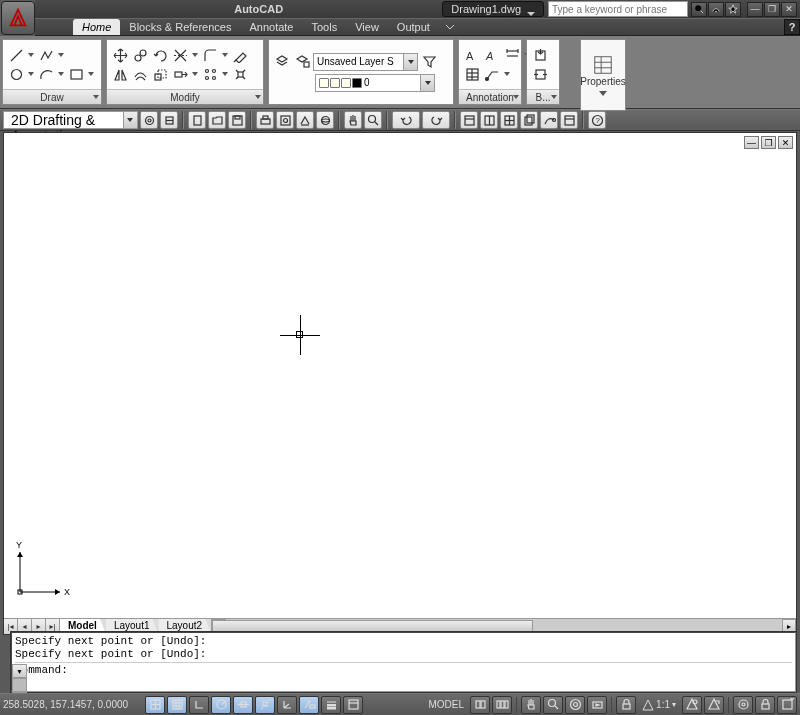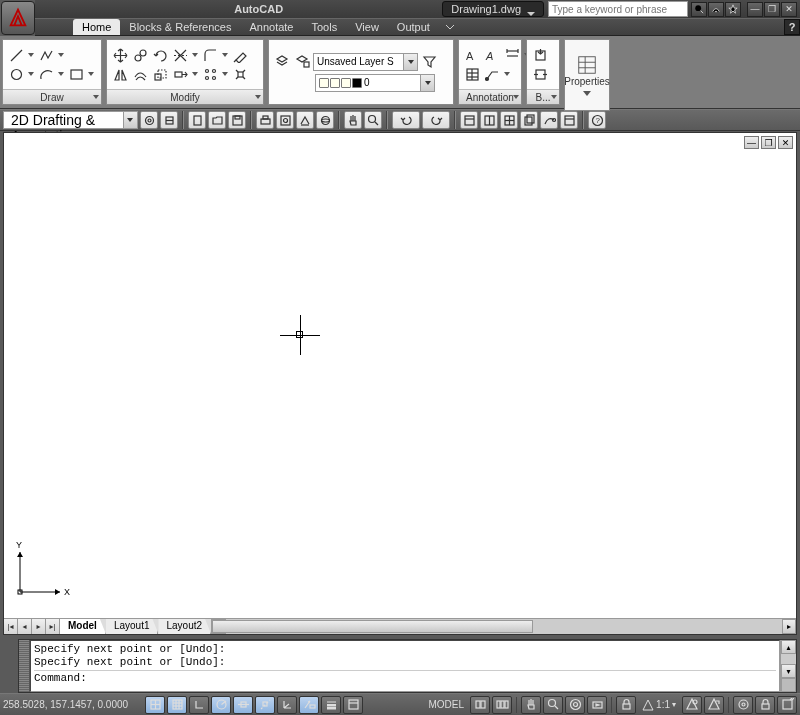--- a/index.html
+++ b/index.html
@@ -82,21 +82,21 @@
     align-items:stretch;
     padding-left:38px;
     color:#ddd;
   }
   .menubar .tab {
     padding:2px 9px 0 9px;
     cursor:default;
     font-size:11px;
   }
   .menubar .tab.active {
-    background:#eaeaea;color:#000;border-top-left-radius:3px;border-top-right-radius:3px;
+    background:#eaeaea;color:#000;border-top-left-radius:3px;border-top-right-radius:3px;font-style:italic;
   }
   .menubar .end-arrow { margin-left:4px; width:14px; display:flex;align-items:center;justify-content:center;}
   .menubar .help {
     margin-left:auto;
     width:16px;background:#2a2a2a;color:#ddd;
     display:flex;align-items:center;justify-content:center;
     border:1px solid #111;
     font-weight:bold;
   }
 
@@ -170,21 +170,21 @@
   .mini-layer-icons span{
     width:10px;height:10px;border:1px solid #777;border-radius:1px;
     display:inline-block; background:#ffe;
   }
   .mini-layer-icons span.sw {background:#000;}
 
   .big-btn {
     width:46px;height:100%;
     background:#f7f7f7;
     border:1px solid #888;
-    margin:3px 2px;
+    margin:3px 18px;
     display:flex;flex-direction:column;align-items:center;justify-content:center;
     font-size:10px;color:#333;
   }
   .big-btn .bicon { width:22px;height:22px; }
   .big-btn .drop { margin-top:4px;width:0;height:0;border-left:4px solid transparent;border-right:4px solid transparent;border-top:5px solid #555;}
 
   
   .toolbar2 {
     height:22px;
     background:linear-gradient(#6b6b6b,#595959);
@@ -245,22 +245,22 @@
     clip-path: polygon(0 0, calc(100% - 6px) 0, 100% 100%, 0 100%);
   }
   .ltab.active { background:#fff; font-weight:bold;}
   .hscroll { flex:1;background:#ccc;position:relative;border-left:1px solid #999;}
   .hscroll .thumb{position:absolute;left:0;top:1px;bottom:1px;width:55%;background:linear-gradient(#eee,#c8c8c8);border:1px solid #999;}
   .hscroll .ab { position:absolute;top:0;bottom:0;width:14px;background:linear-gradient(#eee,#ccc);border:1px solid #999;display:flex;align-items:center;justify-content:center;font-size:8px;}
   .hscroll .ab.l{left:0;} .hscroll .ab.r{right:0;}
 
   
   .cmd-wrap {
-    position:absolute; left:18px;right:3px;bottom:22px;height:54px;
-    display:flex;background:#7a7a7a;border:1px solid #333;
+    position:absolute; left:10px;right:3px;bottom:22px;height:62px;
+    display:flex;background:#7a7a7a;border:1px solid #333;flex-direction:column;
   }
   .cmd-grip{width:11px;background:repeating-linear-gradient(#888,#888 1px,#666 1px,#666 2px);border-right:1px solid #555;}
   .cmd-text {
     flex:1;background:#fff;border:1px inset #999;
     font-family:"Courier New",monospace;font-size:11px;
     padding:2px 3px;color:#000;line-height:13px;
   }
   .cmd-scroll{width:16px;background:#ccc;position:relative;border-left:1px solid #999;}
   .cmd-scroll .ab{position:absolute;left:0;right:0;height:14px;background:linear-gradient(#eee,#ccc);border:1px solid #999;display:flex;align-items:center;justify-content:center;font-size:8px;}
   .cmd-scroll .ab.u{top:0;} .cmd-scroll .ab.d{bottom:14px;}

